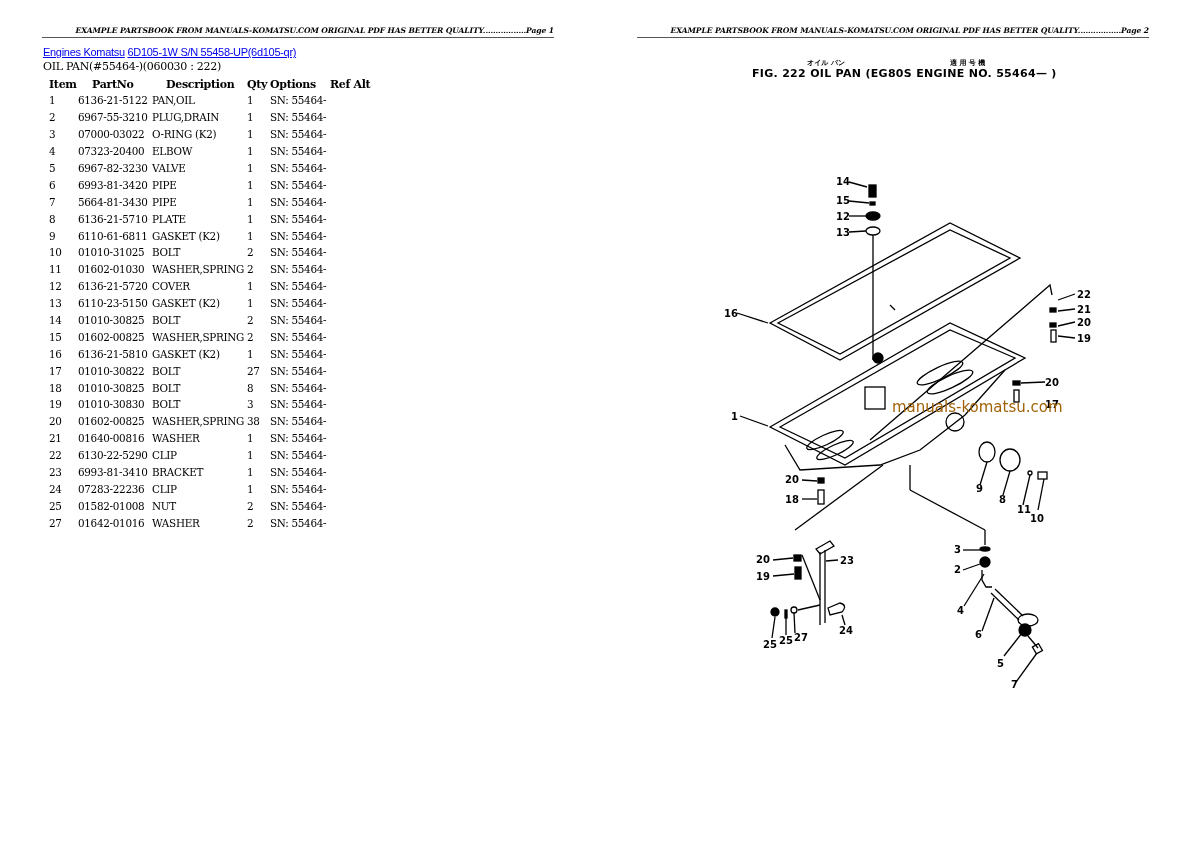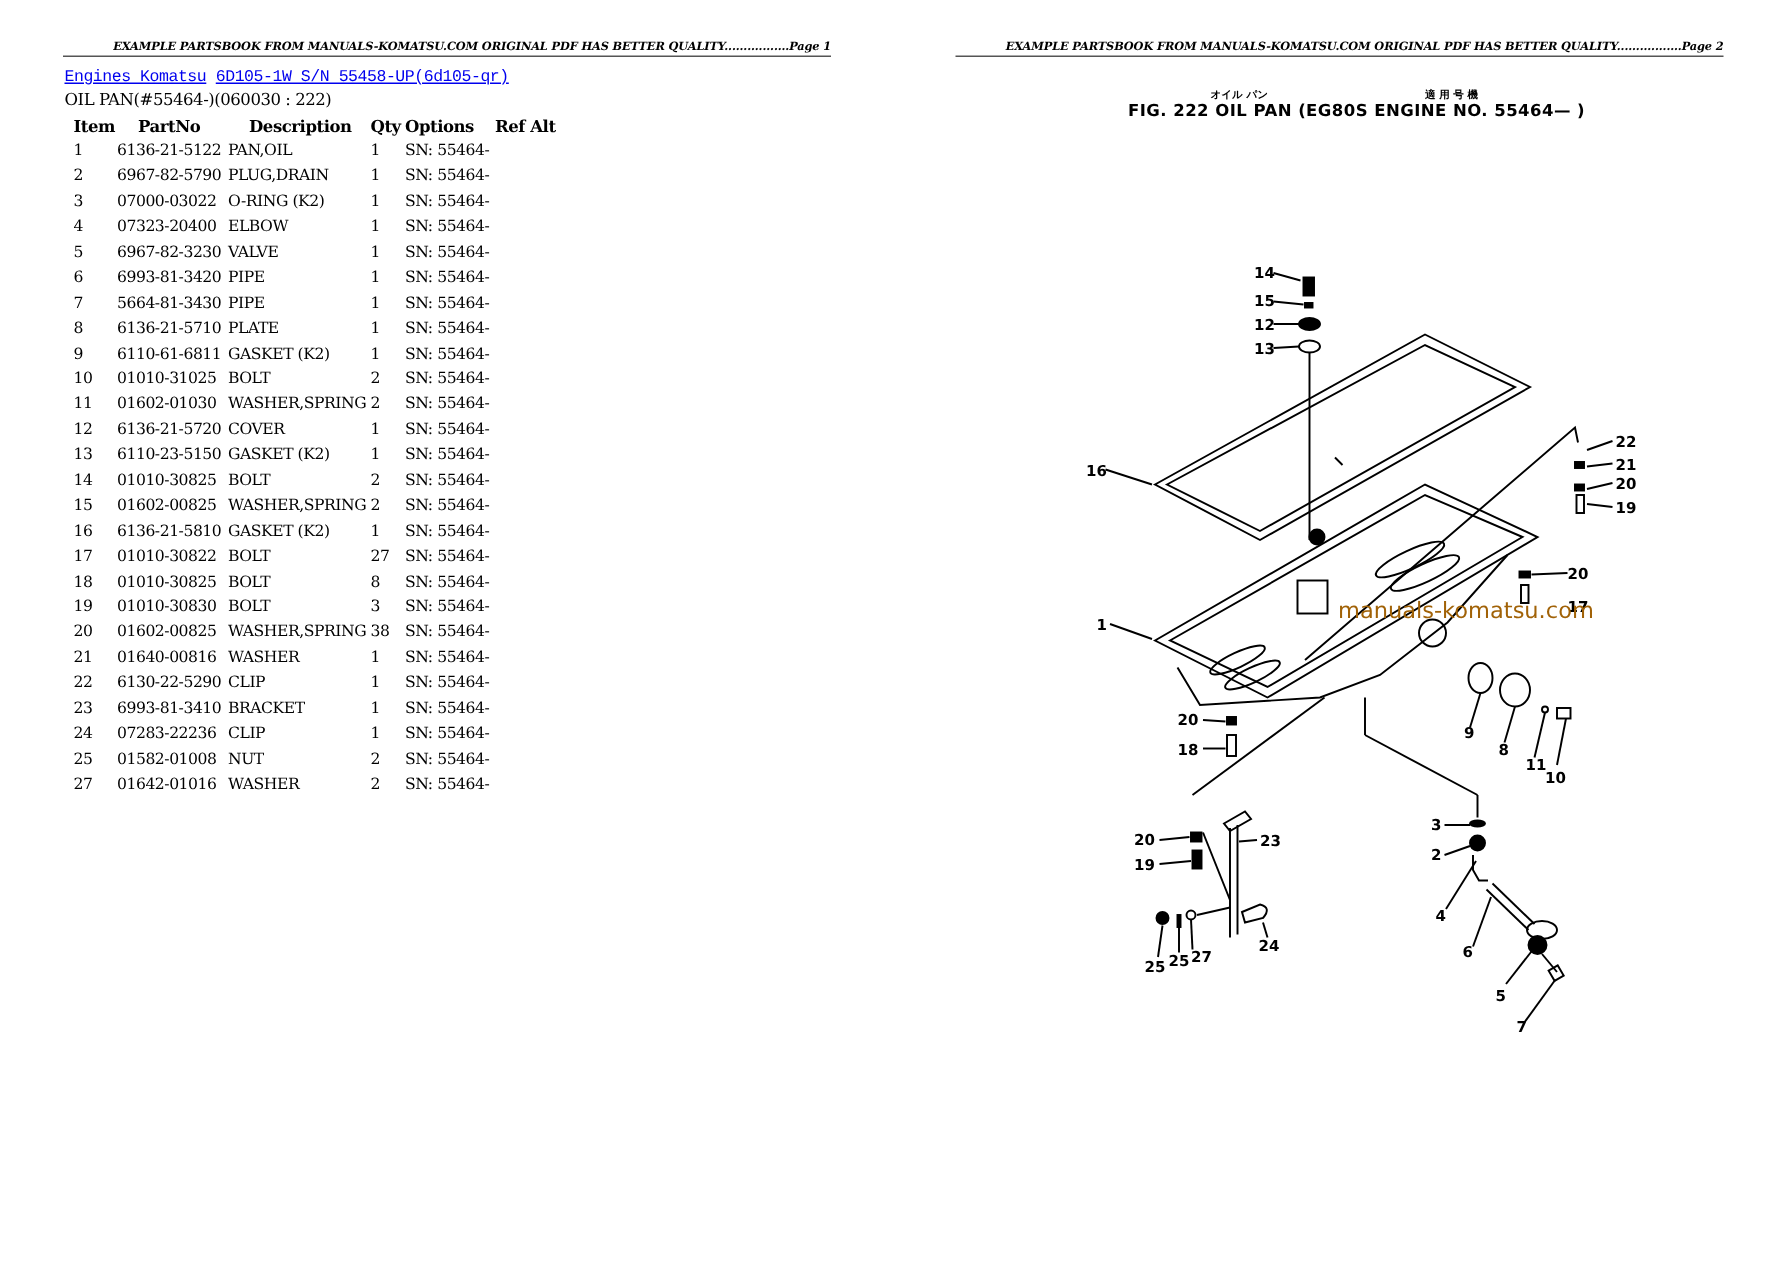--- a/index.html
+++ b/index.html
@@ -8,21 +8,21 @@
 
   .page-header {
     position: absolute; top: 26px; height: 12px;
     font-family: "DejaVu Serif", serif; font-size: 7.6px; font-weight: bold; font-style: italic;
     text-align: right; white-space: nowrap; letter-spacing: -0.1px;
     border-bottom: 1px solid #555; padding-bottom: 1px; line-height: 10px;
   }
   #hdr1 { left: 42px; width: 512px; }
   #hdr2 { left: 637px; width: 512px; }
 
-  .breadcrumb { position: absolute; left: 43px; top: 45px; font-size: 11px; line-height: 14px; white-space: nowrap; font-family: Liberation Mono, monospace; letter-spacing: -0.3px; }
+  .breadcrumb { position: absolute; left: 43px; top: 45px; font-size: 11px; line-height: 14px; white-space: nowrap; font-family: Liberation Sans, sans-serif; letter-spacing: -0.3px; }
   .breadcrumb a { color: #0000ee; text-decoration: underline; cursor: pointer; }
   .section-title { position: absolute; left: 43px; top: 60px; font-size: 11px; line-height: 14px; white-space: nowrap; letter-spacing: -0.3px; }
 
   table.parts { position: absolute; left: 43px; top: 76px; border-collapse: collapse; font-size: 10.4px; font-family: "DejaVu Serif", serif; letter-spacing: -0.3px; }
   table.parts th { font-weight: bold; font-size: 11px; height: 16px; text-align: left; padding: 0; white-space: nowrap; }
   table.parts td { height: 16.9px; padding: 0; white-space: nowrap; vertical-align: middle; }
   .c-item { width: 35px; padding-left: 6px !important; }
   .c-part { width: 74px; }
   .c-desc { width: 95px; }
   .c-qty { width: 23px; }
@@ -68,21 +68,21 @@
       <tr>
         <td class="c-item">1</td>
         <td class="c-part">6136-21-5122</td>
         <td class="c-desc">PAN,OIL</td>
         <td class="c-qty">1</td>
         <td class="c-opt">SN: 55464-</td>
         <td class="c-ref"></td>
       </tr>
       <tr>
         <td class="c-item">2</td>
-        <td class="c-part">6967-82-5790</td>
+        <td class="c-part">6967-55-3210</td>
         <td class="c-desc">PLUG,DRAIN</td>
         <td class="c-qty">1</td>
         <td class="c-opt">SN: 55464-</td>
         <td class="c-ref"></td>
       </tr>
       <tr>
         <td class="c-item">3</td>
         <td class="c-part">07000-03022</td>
         <td class="c-desc">O-RING (K2)</td>
         <td class="c-qty">1</td>

